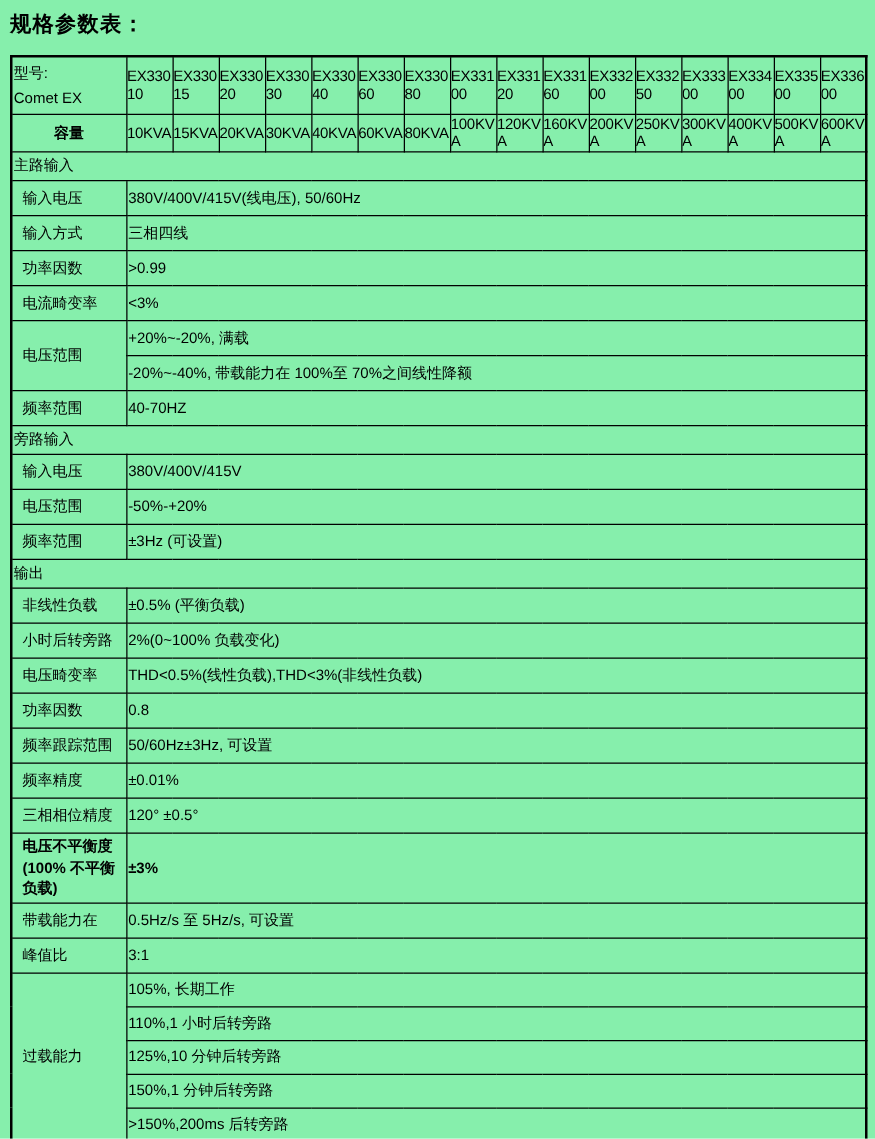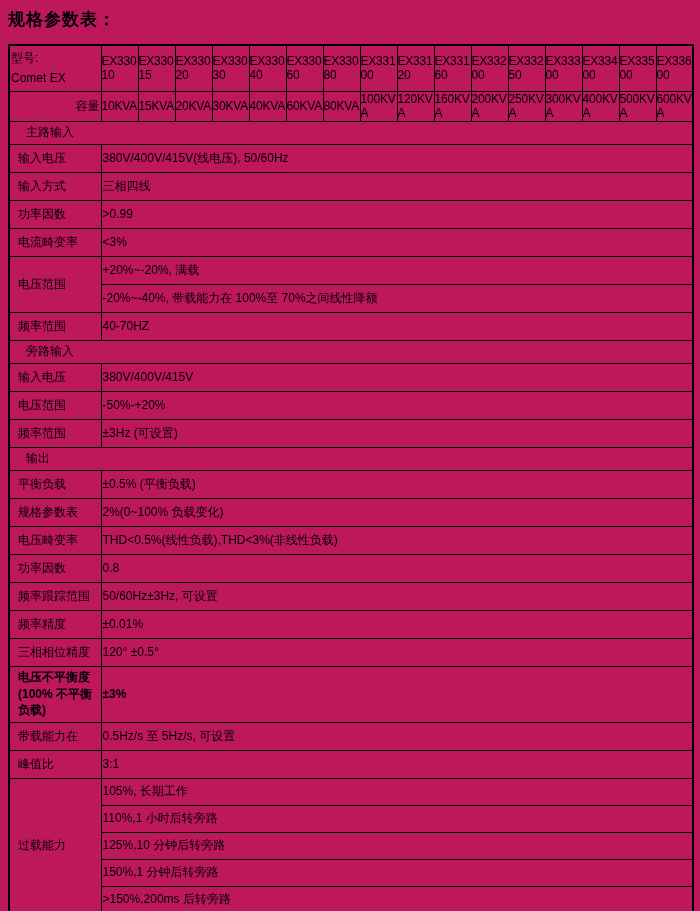--- a/index.html
+++ b/index.html
@@ -6,21 +6,21 @@
     margin: 0;
     padding: 0;
     background: #ffffff;
     width: 700px;
     color: #000;
     font-family: "Liberation Sans", "DejaVu Sans", sans-serif;
   }
   .page {
     width: 700px;
     height: 911px;
-    background: #be185d;
+    background: #86efac;
     overflow: hidden;
   }
   .page-title {
     font-size: 17px;
     font-weight: bold;
     margin: 8px 0 0 8px;
     letter-spacing: 1px;
   }
   table.spec-table {
     border-collapse: collapse;
@@ -48,22 +48,22 @@
   tr.row-over td     { height: 27px; }
 
   .model-header-cell { text-align: left; line-height: 1.7; }
   .model-cell, .cap-cell {
     font-size: 8.5px;
     text-align: left;
     padding: 0;
     letter-spacing: -0.2px;
   }
   .cap-cell { font-size: 9px; }
-  .capacity-label-cell { text-align: right; font-weight: normal; }
-  .section-cell { padding-left: 16px; }
+  .capacity-label-cell { text-align: center; font-weight: bold; }
+  .section-cell { padding-left: 1px; }
   .label-cell { padding: 2px 4px 2px 8px; line-height: 1.4; }
   .value-cell { }
 </style>
 </head>
 <body>
 
 <div class="page">
 
   <div class="page-title">规格参数表：</div>
 
@@ -176,25 +176,25 @@
     </tr>
     <tr class="row-spec">
       <td class="label-cell">频率范围</td>
       <td class="value-cell" colspan="16">±3Hz (可设置)</td>
     </tr>
 
     <tr class="row-section">
       <td class="section-cell" colspan="17">输出</td>
     </tr>
     <tr class="row-spec">
-      <td class="label-cell">平衡负载</td>
+      <td class="label-cell">非线性负载</td>
       <td class="value-cell" colspan="16">±0.5% (平衡负载)</td>
     </tr>
     <tr class="row-spec">
-      <td class="label-cell">规格参数表</td>
+      <td class="label-cell">小时后转旁路</td>
       <td class="value-cell" colspan="16">2%(0~100% 负载变化)</td>
     </tr>
     <tr class="row-spec">
       <td class="label-cell">电压畸变率</td>
       <td class="value-cell" colspan="16">THD&lt;0.5%(线性负载),THD&lt;3%(非线性负载)</td>
     </tr>
     <tr class="row-spec">
       <td class="label-cell">功率因数</td>
       <td class="value-cell" colspan="16">0.8</td>
     </tr>

